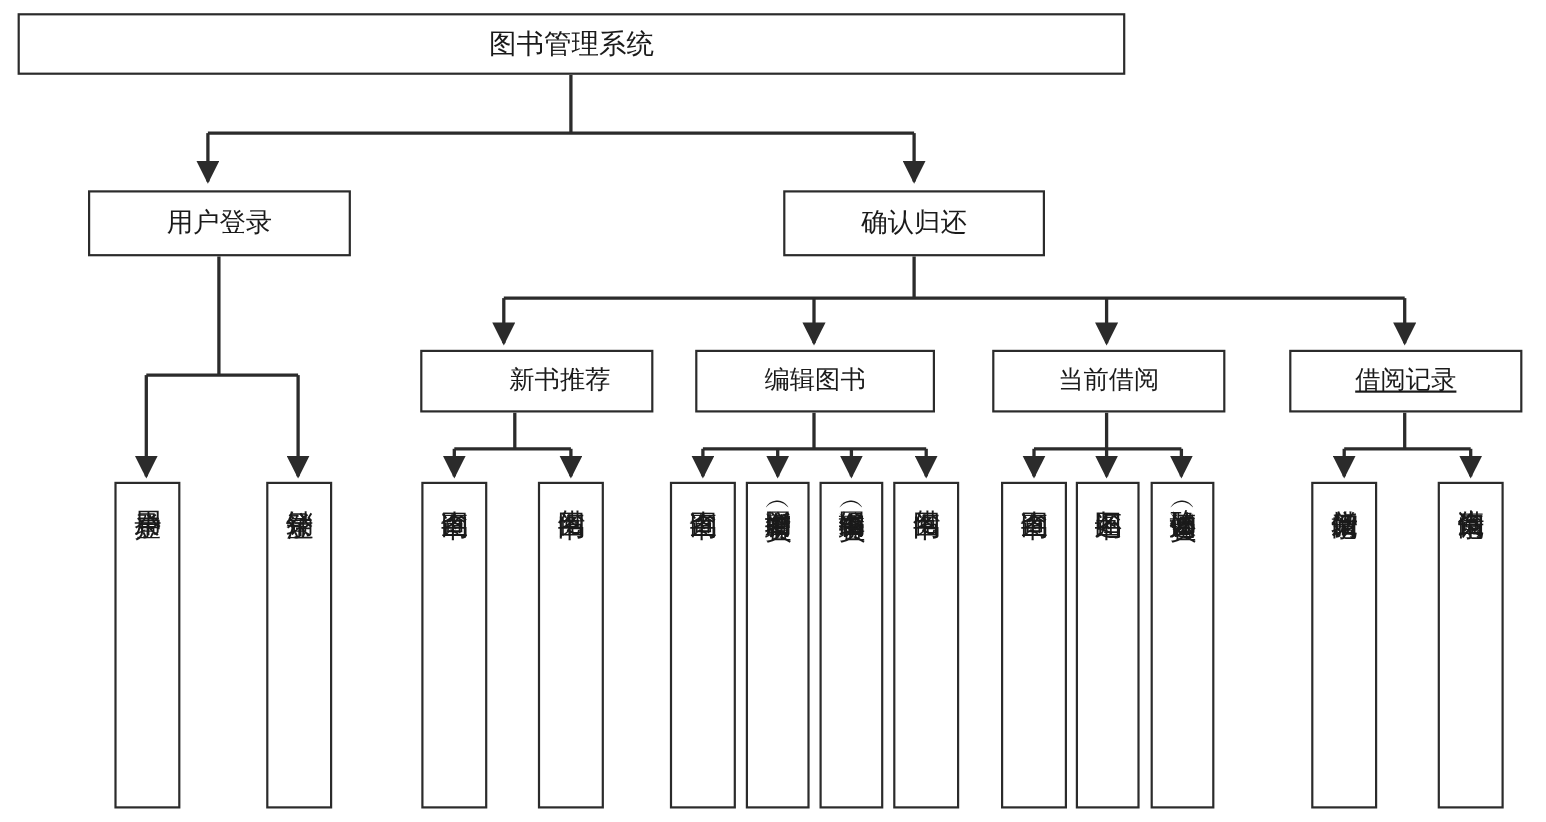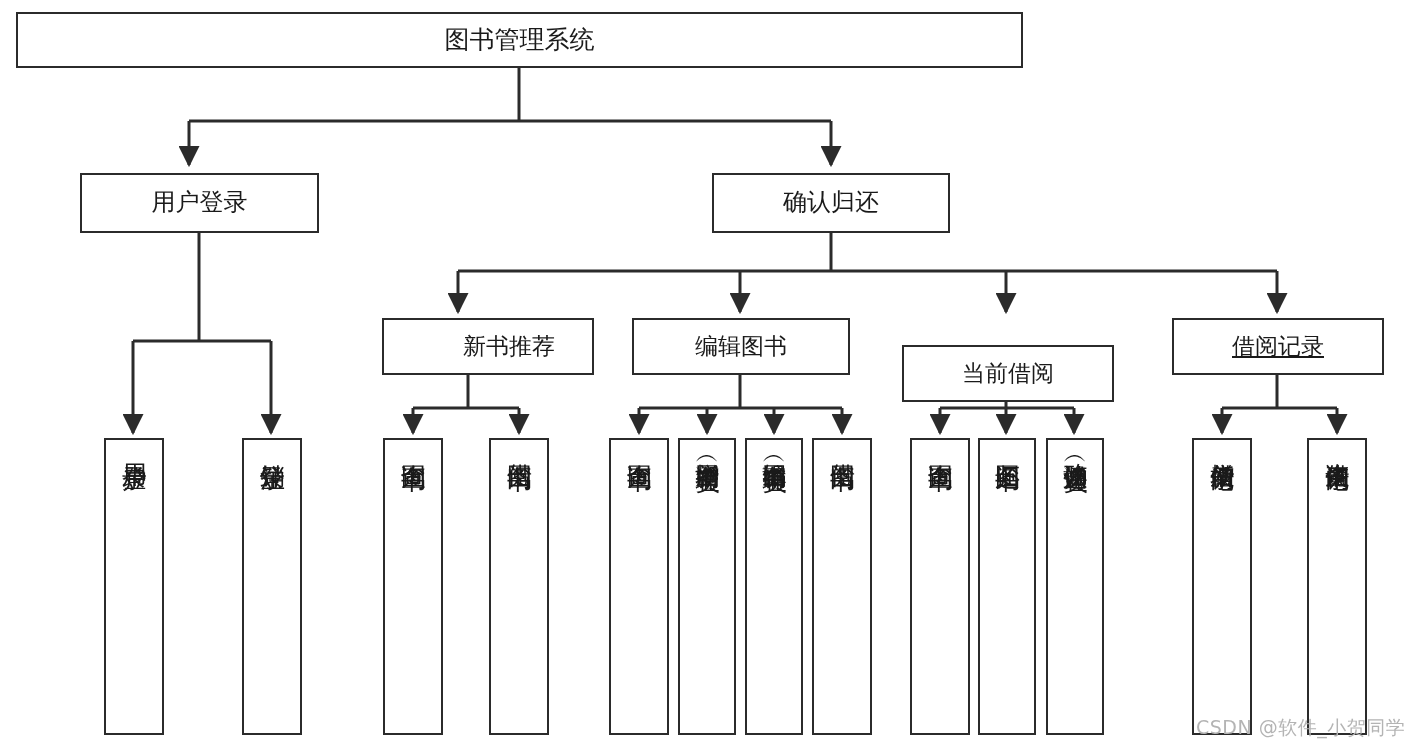--- a/index.html
+++ b/index.html
@@ -137,21 +137,21 @@
   <div class="node lvl1" style="left:712px; top:173px; width:238px; height:60px;">
     <span class="label">确认归还</span>
   </div>
 
   <div class="node lvl2" style="left:382px; top:318px; width:212px; height:57px;padding-left:42px;">
     <span class="label">新书推荐</span>
   </div>
   <div class="node lvl2" style="left:632px; top:318px; width:218px; height:57px;">
     <span class="label">编辑图书</span>
   </div>
-  <div class="node lvl2" style="left:902px; top:318px; width:212px; height:57px;margin-top:27px;">
+  <div class="node lvl2" style="left:902px; top:318px; width:212px; height:57px;">
     <span class="label">当前借阅</span>
   </div>
   <div class="node lvl2" style="left:1172px; top:318px; width:212px; height:57px;text-decoration:underline;">
     <span class="label">借阅记录</span>
   </div>
 
   <div class="node leaf" style="left:104px; top:438px; width:60px; height:297px;">
     <span class="label">用户登录</span>
   </div>
   <div class="node leaf" style="left:242px; top:438px; width:60px; height:297px;">
@@ -188,15 +188,14 @@
     <span class="label">确认归还（管理员）</span>
   </div>
 
   <div class="node leaf tall" style="left:1192px; top:438px; width:60px; height:297px;">
     <span class="label">新增借阅记录</span>
   </div>
   <div class="node leaf tall" style="left:1307px; top:438px; width:60px; height:297px;">
     <span class="label">查询借阅记录</span>
   </div>
 
-  <div class="watermark" style="left:1196px; top:715px;">CSDN @软件_小贺同学</div>
 
 </div>
 
 </body></html>

